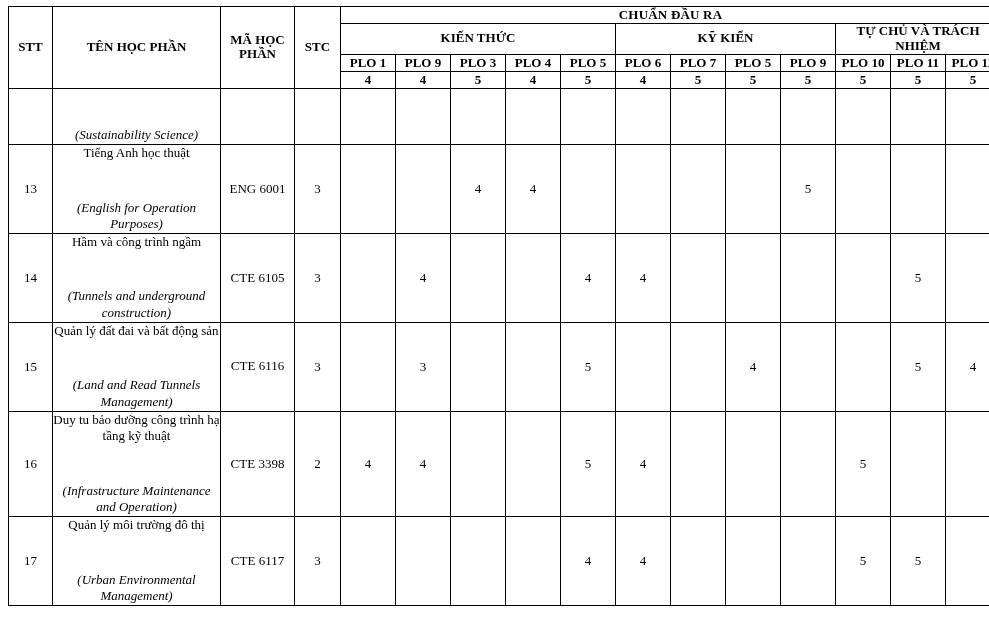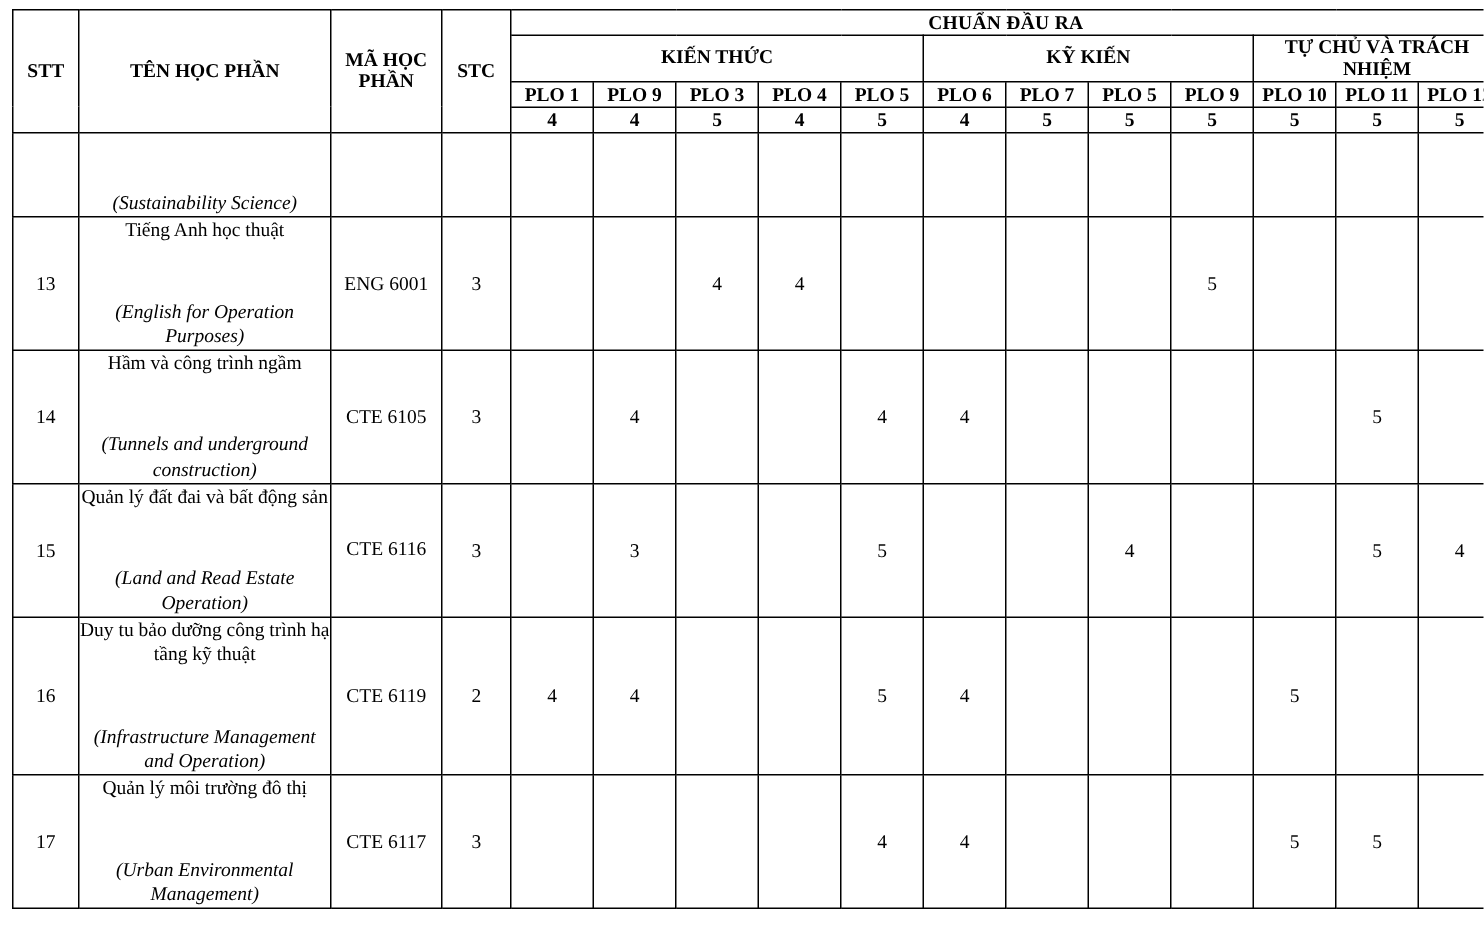--- a/index.html
+++ b/index.html
@@ -226,21 +226,21 @@
         <td class="val"></td>
         <td class="val"></td>
         <td class="val">5</td>
         <td class="val"></td>
       </tr>
 
       <tr style="height:86px">
         <td class="stt">15</td>
         <td class="name">
           <span class="vi">Quản lý đất đai và bất động sản</span>
-          <span class="en">(Land and Read Estate Operation)</span>
+          <span class="en">(Land and Read Tunnels Management)</span>
         </td>
         <td class="code">CTE 6116</td>
         <td class="stc">3</td>
         <td class="val"></td>
         <td class="val">3</td>
         <td class="val"></td>
         <td class="val"></td>
         <td class="val">5</td>
         <td class="val"></td>
         <td class="val"></td>
@@ -248,23 +248,23 @@
         <td class="val"></td>
         <td class="val"></td>
         <td class="val">5</td>
         <td class="val">4</td>
       </tr>
 
       <tr style="height:104px">
         <td class="stt">16</td>
         <td class="name">
           <span class="vi">Duy tu bảo dưỡng công trình hạ tầng kỹ thuật</span>
-          <span class="en">(Infrastructure Management and Operation)</span>
-        </td>
-        <td class="code">CTE 6119</td>
+          <span class="en">(Infrastructure Maintenance and Operation)</span>
+        </td>
+        <td class="code">CTE 3398</td>
         <td class="stc">2</td>
         <td class="val">4</td>
         <td class="val">4</td>
         <td class="val"></td>
         <td class="val"></td>
         <td class="val">5</td>
         <td class="val">4</td>
         <td class="val"></td>
         <td class="val"></td>
         <td class="val"></td>

